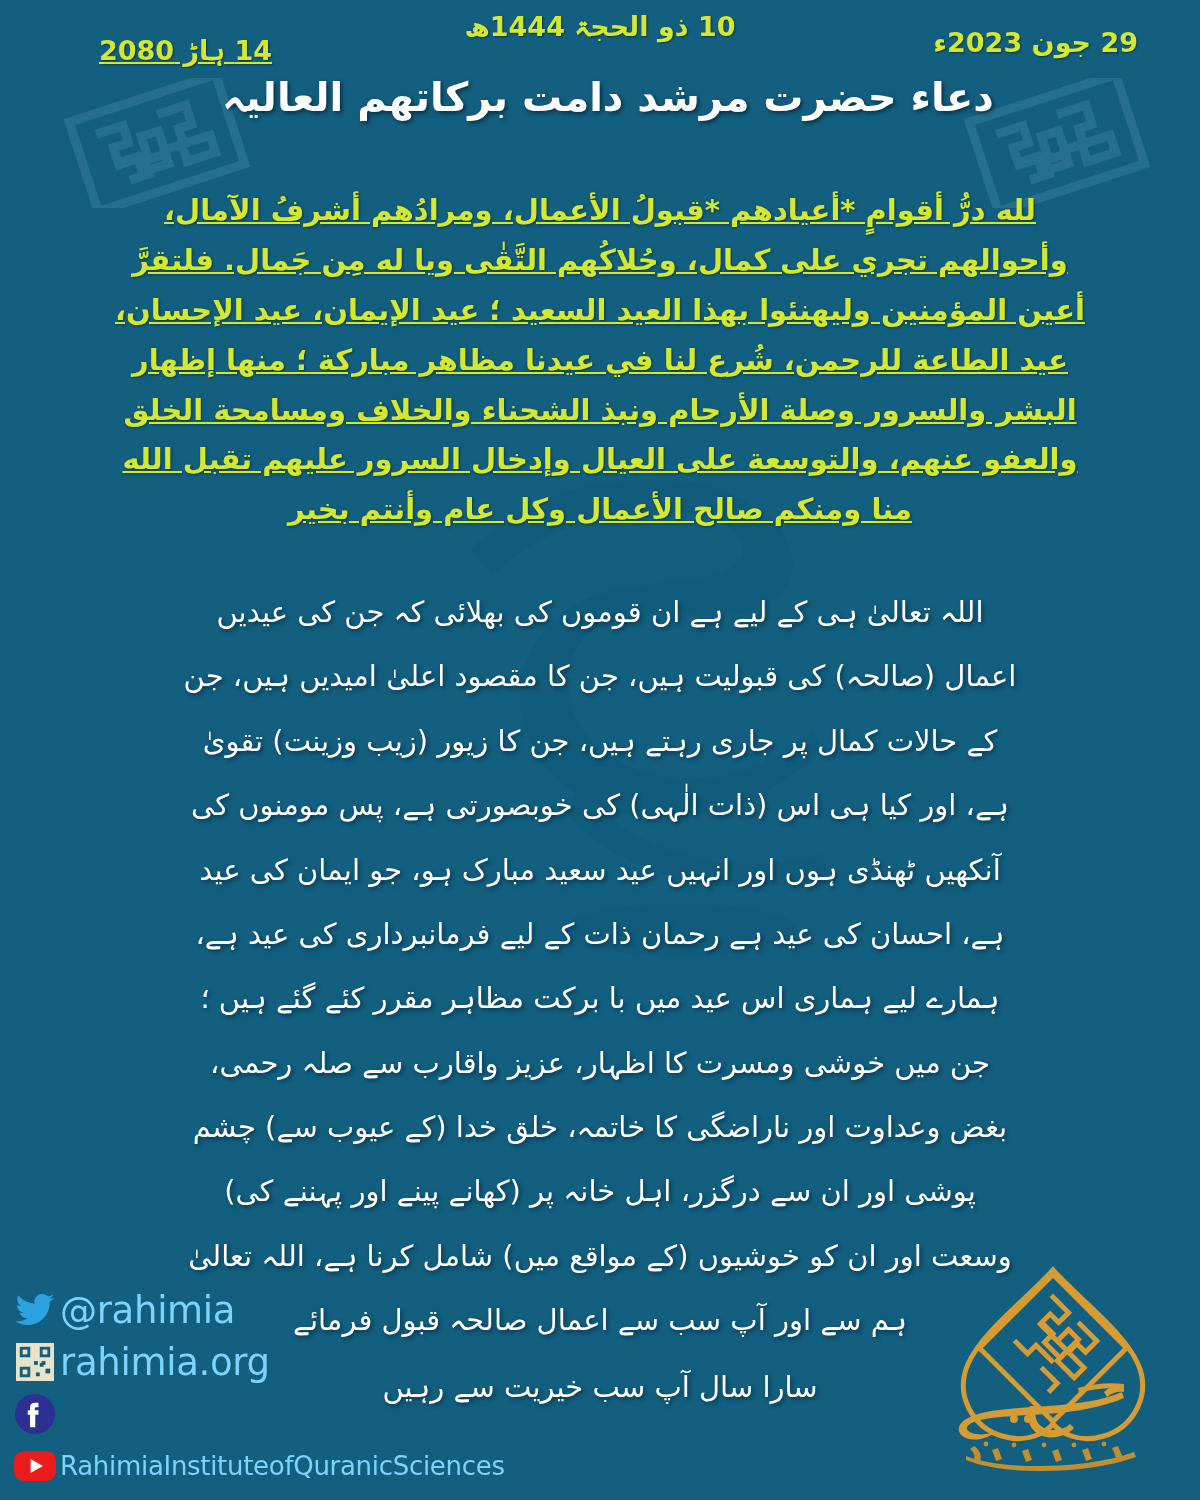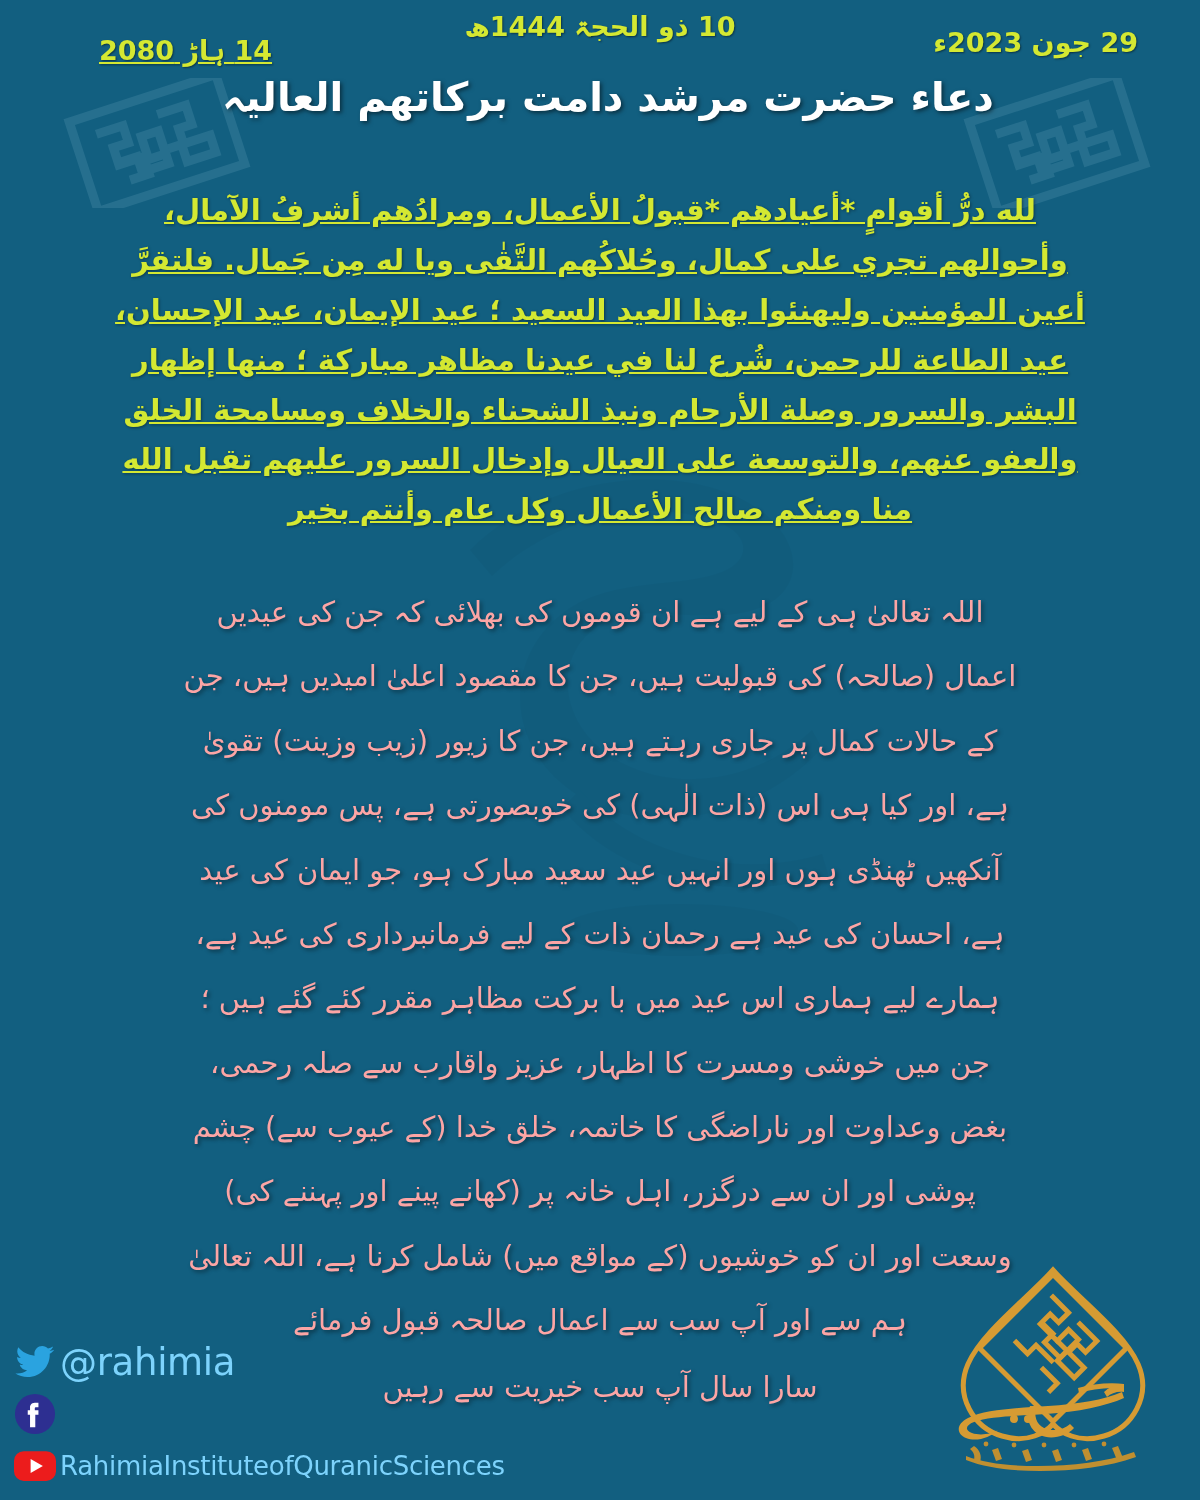--- a/index.html
+++ b/index.html
@@ -96,21 +96,21 @@
   }
 
   
   .urdu-block {
     position: absolute;
     top: 580px;
     left: 180px;
     width: 840px;
     direction: rtl;
     text-align: center;
-    color: #fca5a5;
+    color: #ffffff;
     font-size: 29px;
     font-weight: 400;
     line-height: 2.22;
     text-shadow: 2px 2px 4px rgba(0,0,0,.45);
   }
   .urdu-block .closing {
     display: block;
     margin-top: 2px;
   }
 
@@ -222,20 +222,43 @@
             0 .7.1 1.5.2 2.1C15.7 12 8.7 8.2 4 2.4c-.8 1.4-1.3 3.1-1.3 4.8
             0 3.3 1.7 6.2 4.2 7.9-1.6 0-3.1-.5-4.4-1.2v.1c0 4.6 3.2 8.4 7.5 9.2
             -.8.2-1.6.3-2.5.3-.6 0-1.2-.1-1.8-.2 1.2 3.8 4.7 6.5 8.8 6.6
             -3.2 2.5-7.3 4-11.7 4-.8 0-1.5 0-2.3-.1 4.2 2.7 9.1 4.2 14.4 4.2
             17.3 0 26.8-14.3 26.8-26.8v-1.2C44 8.8 45.7 7.1 47 5.2z"></path>
         </svg>
       </span>
       <span class="social-label">@rahimia</span>
     </div>
 
+    <div class="social-row">
+      <span class="social-icon">
+        <svg width="38" height="38" viewBox="0 0 40 40" aria-hidden="true">
+          <rect x="0" y="0" width="40" height="40" fill="#e7e2c8"></rect>
+          <g fill="#125f80">
+            <rect x="4" y="4" width="11" height="11"></rect>
+            <rect x="25" y="4" width="11" height="11"></rect>
+            <rect x="4" y="25" width="11" height="11"></rect>
+            <rect x="19" y="19" width="4" height="4"></rect>
+            <rect x="25" y="21" width="4" height="4"></rect>
+            <rect x="31" y="27" width="5" height="5"></rect>
+            <rect x="21" y="31" width="4" height="4"></rect>
+            <rect x="27" y="19" width="4" height="4"></rect>
+          </g>
+          <g fill="#e7e2c8">
+            <rect x="7" y="7" width="5" height="5"></rect>
+            <rect x="28" y="7" width="5" height="5"></rect>
+            <rect x="7" y="28" width="5" height="5"></rect>
+          </g>
+        </svg>
+      </span>
+      <span class="social-label">rahimia.org</span>
+    </div>
 
     <div class="social-row">
       <span class="social-icon">
         <svg width="42" height="42" viewBox="0 0 44 44" aria-hidden="true">
           <circle cx="22" cy="22" r="21" fill="#2d2f91"></circle>
           <path fill="#ffffff" d="M25.6 22.8h-3.3V36h-5.5V22.8h-2.4v-4.7h2.4v-2.7
             c0-2 1-5.1 5.1-5.1l3.7.02v4.5h-2.7c-.44 0-1.1.22-1.1 1.2v2.1h3.8z"></path>
         </svg>
       </span>
     </div>

